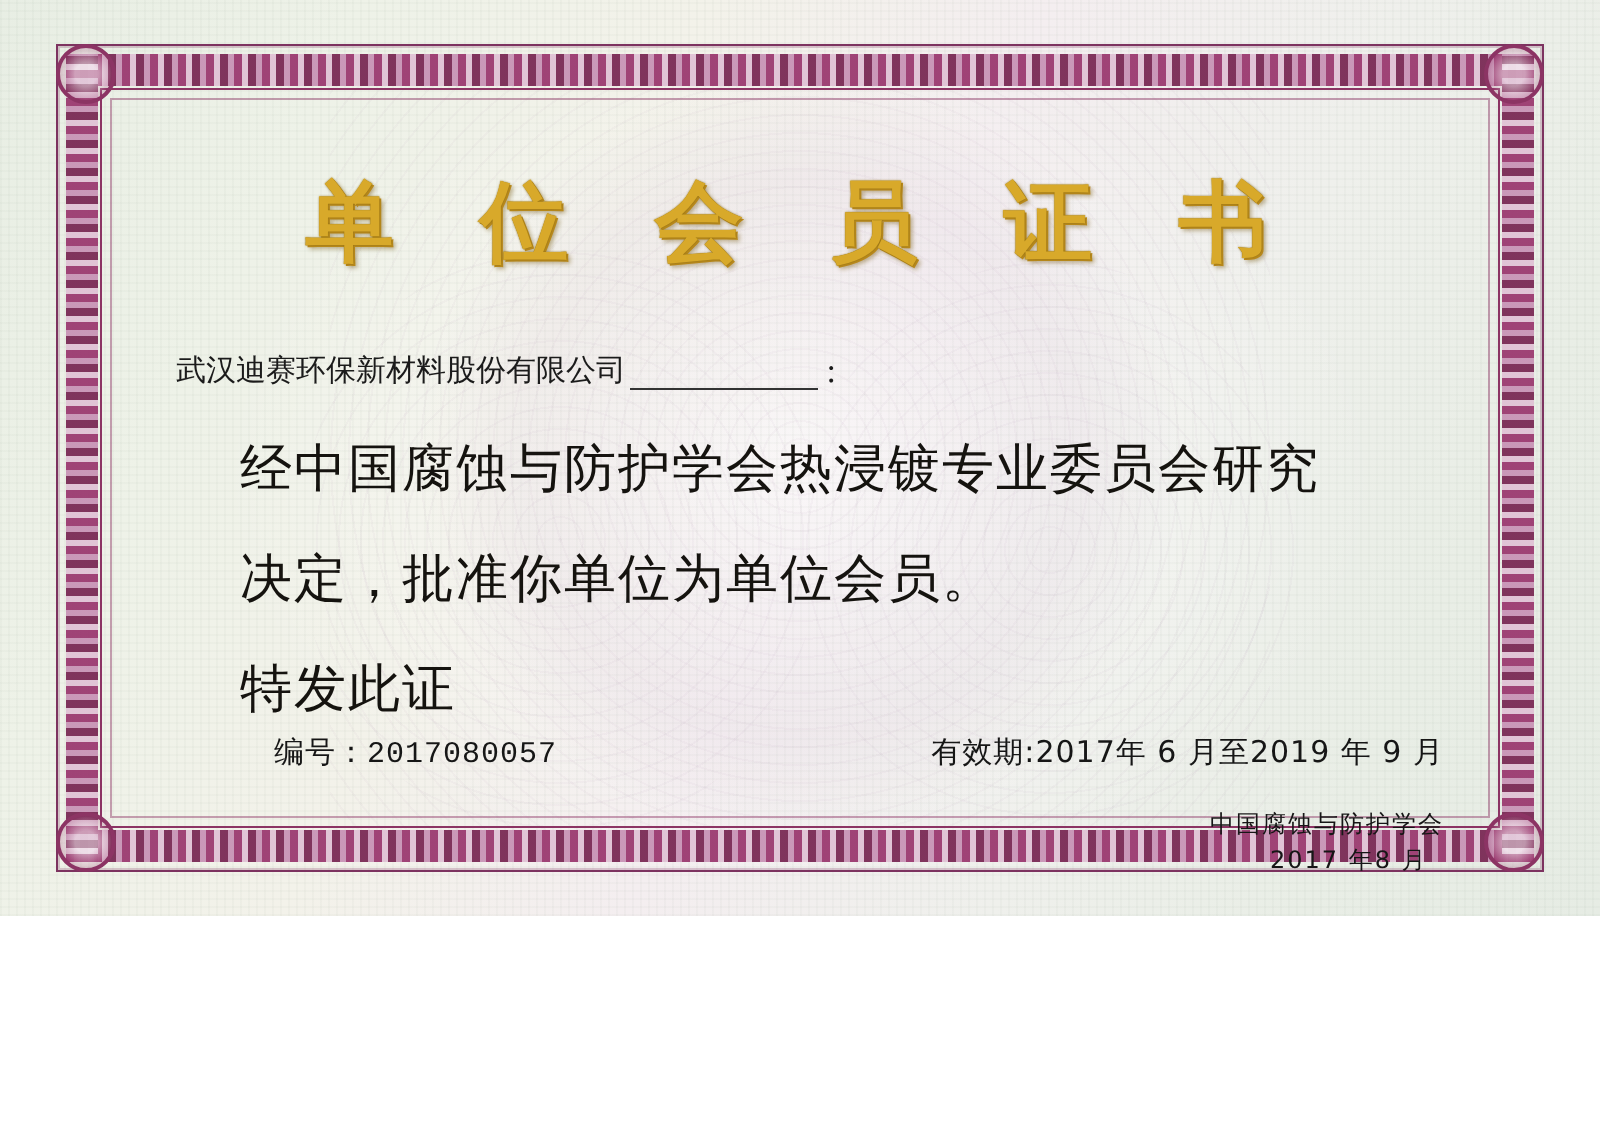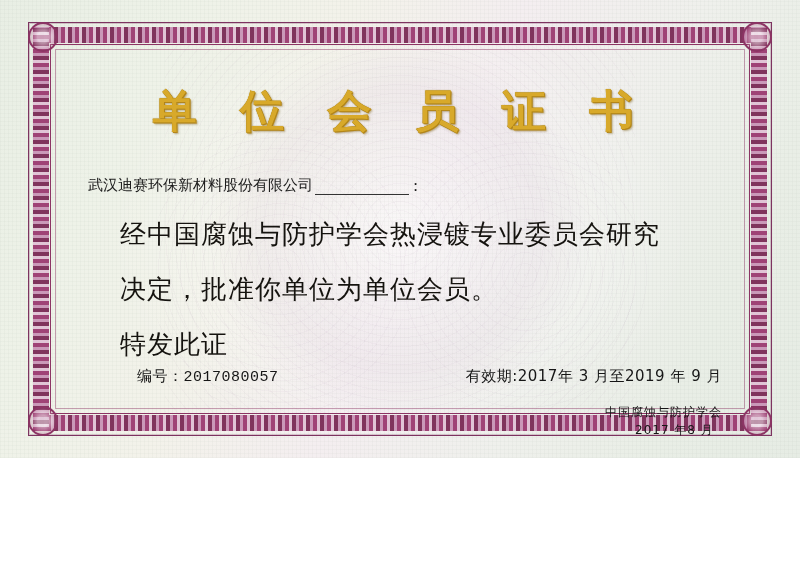--- a/index.html
+++ b/index.html
@@ -323,17 +323,17 @@
     <div class="body-line" id="body-3">特发此证</div>
 
 
     <div id="signature">
       <div id="sig-line-1">中国腐蚀与防护学会</div>
       <div id="sig-date">2017 年8 月</div>
     </div>
 
     <div id="footer">
       <div id="serial">编号：2017080057</div>
-      <div id="validity">有效期:2017年 3 月至2019 年 9  月</div>
+      <div id="validity">有效期:2017年 6 月至2019 年 9  月</div>
     </div>
 
   </div>
 </div>
 
 </body></html>

